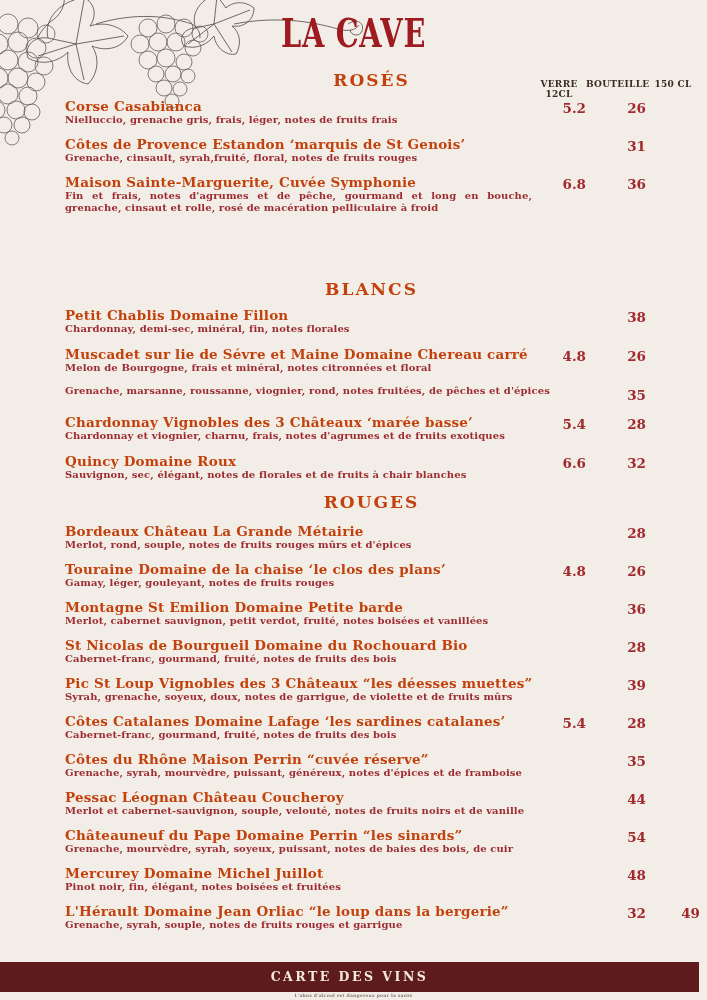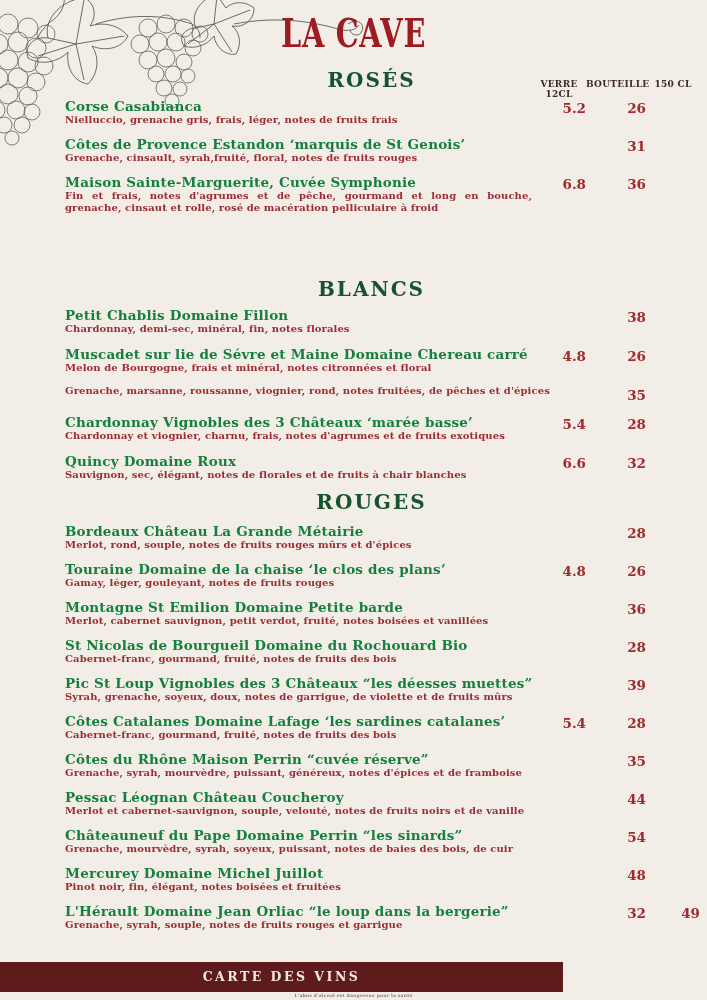--- a/index.html
+++ b/index.html
@@ -21,46 +21,46 @@
     position:absolute;top:79px;left:532px;display:flex;
     color:#3b2b22;font-size:9px;font-weight:bold;letter-spacing:.3px;
   }
   .col-headers span{display:block;text-align:center;}
   .col-verre{width:54px}.col-bouteille{width:60px}.col-cl150{width:54px}
 
   .menu{position:absolute;top:70px;left:0;width:707px;}
   .menu-section{margin:0;}
   .section-title{
     margin:0 0 8px 0;text-align:center;height:20px;line-height:20px;
-    font-size:20px;font-weight:bold;letter-spacing:2px;color:#14532d;padding-left:36px;
+    font-size:17px;font-weight:bold;letter-spacing:2px;color:#c2410c;padding-left:36px;
   }
   .sec-blancs{margin-top:65px;}
   .sec-rouges{margin-top:10px;}
   .sec-rouges .section-title{margin-bottom:11px;}
 
   .wine-row{display:flex;align-items:flex-start;padding-left:65px;margin-bottom:10px;}
   .sec-blancs .wine-row{margin-bottom:11px;}
   .wine-info{flex:0 0 467px;width:467px;}
   .wine-name{
-    font-size:13.5px;font-weight:bold;color:#15803d;line-height:16px;
+    font-size:13.5px;font-weight:bold;color:#c2410c;line-height:16px;
     letter-spacing:.2px;white-space:nowrap;
   }
   .wine-desc{
     font-size:10px;font-weight:bold;color:#9d2c32;line-height:12px;
     letter-spacing:.1px;white-space:nowrap;
   }
   .wine-desc.wrap{white-space:normal;text-align:justify;}
   .price{
     font-size:13.5px;font-weight:bold;color:#a22a2f;line-height:16px;
     text-align:right;padding-top:2px;
   }
   .price-verre{width:54px}.price-bouteille{width:60px}.price-cl150{width:54px}
 
   .footer-banner{
-    position:absolute;top:962px;left:0;width:563px;height:30px;
+    position:absolute;top:962px;left:0;width:699px;height:30px;
     background:#5e1b1b;color:#f3e9dc;text-align:center;line-height:30px;
     font-size:12.5px;font-weight:bold;letter-spacing:2.5px;
   }
   .fine-print{
     position:absolute;top:993px;left:0;width:707px;text-align:center;
     font-size:4.5px;color:#8a7a72;letter-spacing:.2px;font-weight:bold;
   }
 </style>
 </head>
 <body>

